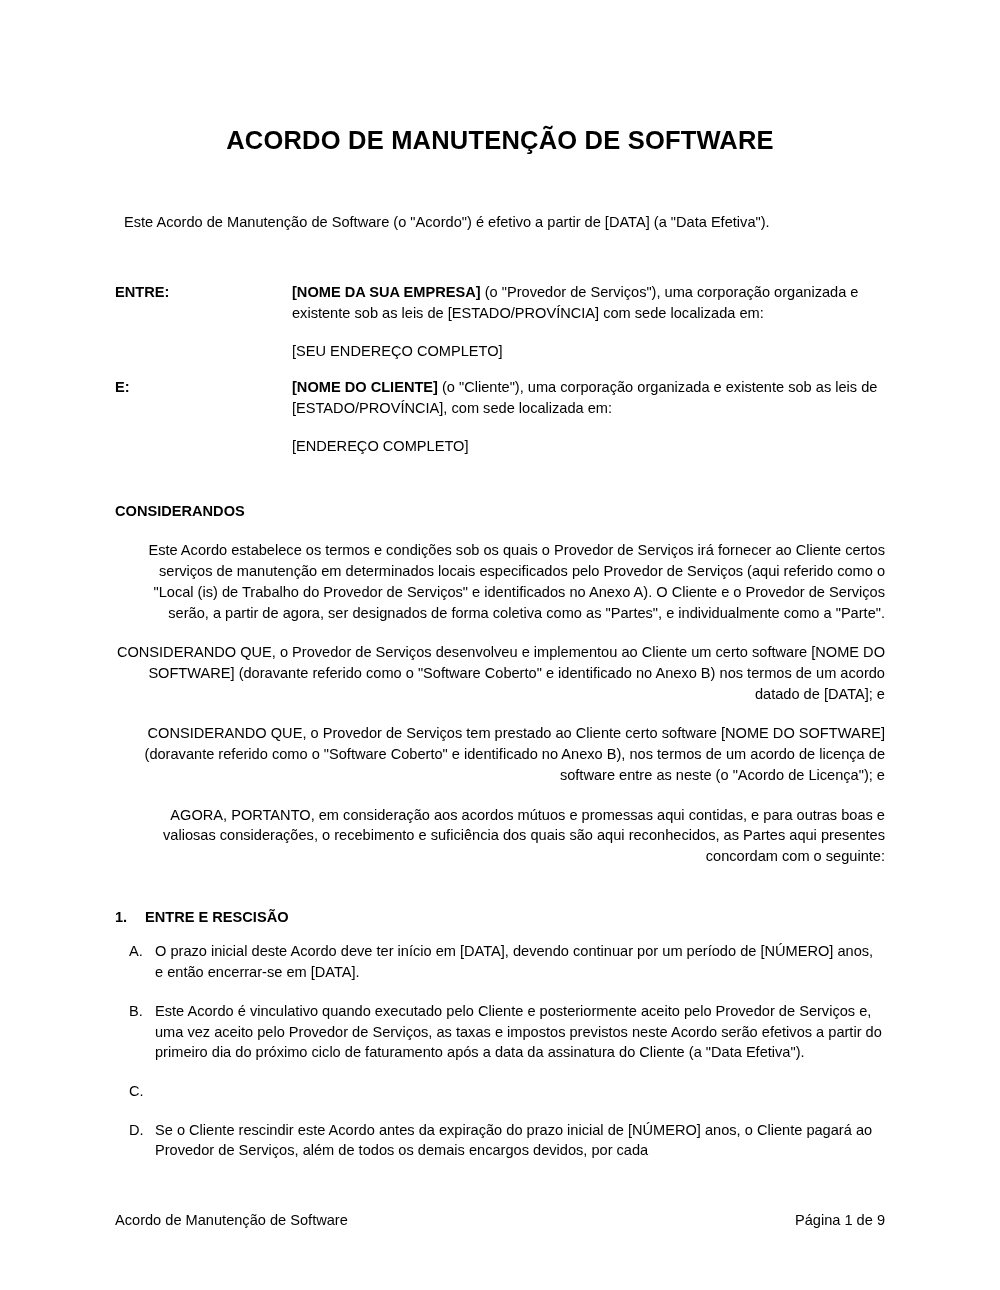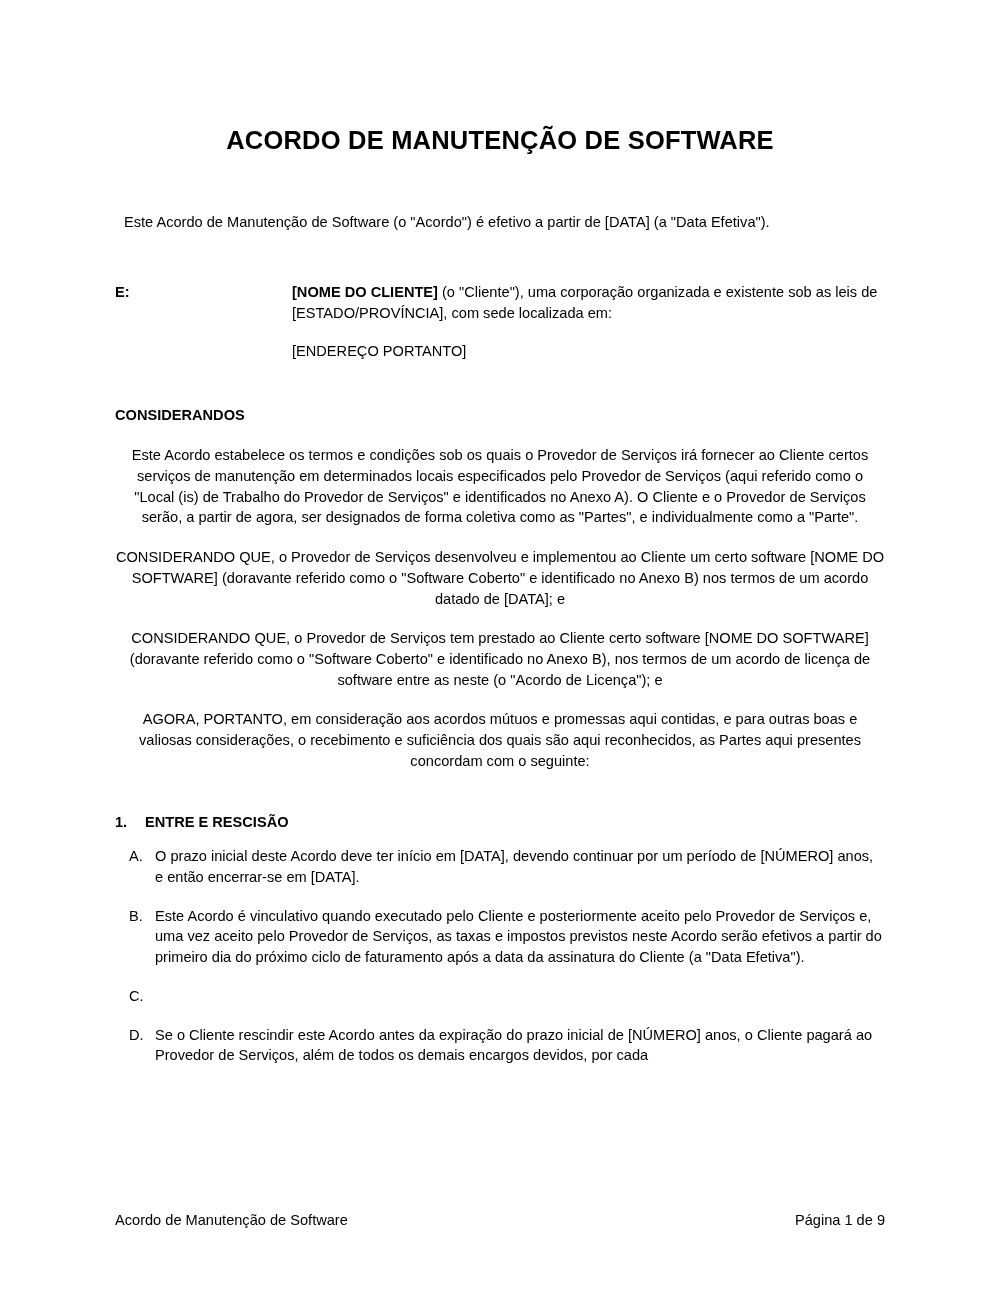--- a/index.html
+++ b/index.html
@@ -83,21 +83,21 @@
     font-weight: bold;
     line-height: 1.42;
     margin: 0;
     padding-top: 44px;
   }
   .body-para {
     font-size: 14.6px;
     line-height: 1.42;
     margin: 0;
     padding-top: 19px;
-    text-align: center;
+    text-align: right;
   }
 
   
   .num-section {
     padding-top: 40px;
     display: flex;
     align-items: flex-start;
   }
   .num-marker {
     flex: 0 0 30px;
@@ -152,26 +152,33 @@
 
 <div class="page">
   <div class="content">
 
     <h1 class="doc-title">ACORDO DE MANUTENÇÃO DE SOFTWARE</h1>
 
     <p class="intro-para">Este Acordo de Manutenção de Software (o "Acordo") é efetivo a partir de [DATA] (a "Data Efetiva").</p>
 
     <div class="parties">
 
+      <div class="party-row">
+        <div class="party-label">ENTRE:</div>
+        <div class="party-body">
+          <span class="strong">[NOME DA SUA EMPRESA]</span><span> (o "Provedor de Serviços"), uma corporação organizada e existente sob as leis de [ESTADO/PROVÍNCIA] com sede localizada em:</span>
+          <div class="party-address">[SEU ENDEREÇO COMPLETO]</div>
+        </div>
+      </div>
 
       <div class="party-row">
         <div class="party-label">E:</div>
         <div class="party-body">
           <span class="strong">[NOME DO CLIENTE]</span><span> (o "Cliente"), uma corporação organizada e existente sob as leis de [ESTADO/PROVÍNCIA], com sede localizada em:</span>
-          <div class="party-address">[ENDEREÇO PORTANTO]</div>
+          <div class="party-address">[ENDEREÇO COMPLETO]</div>
         </div>
       </div>
 
     </div>
 
     <h2 class="section-heading">CONSIDERANDOS</h2>
 
     <p class="body-para">Este Acordo estabelece os termos e condições sob os quais o Provedor de Serviços irá fornecer ao Cliente certos serviços de manutenção em determinados locais especificados pelo Provedor de Serviços (aqui referido como o "Local (is) de Trabalho do Provedor de Serviços" e identificados no Anexo A). O Cliente e o Provedor de Serviços serão, a partir de agora, ser designados de forma coletiva como as "Partes", e individualmente como a "Parte".</p>
     <p class="body-para">CONSIDERANDO QUE, o Provedor de Serviços desenvolveu e implementou ao Cliente um certo software [NOME DO SOFTWARE] (doravante referido como o "Software Coberto" e identificado no Anexo B) nos termos de um acordo datado de [DATA]; e</p>
     <p class="body-para">CONSIDERANDO QUE, o Provedor de Serviços tem prestado ao Cliente certo software [NOME DO SOFTWARE]  (doravante referido como o "Software Coberto" e identificado no Anexo B), nos termos de um acordo de licença de software entre as neste (o "Acordo de Licença"); e</p>

